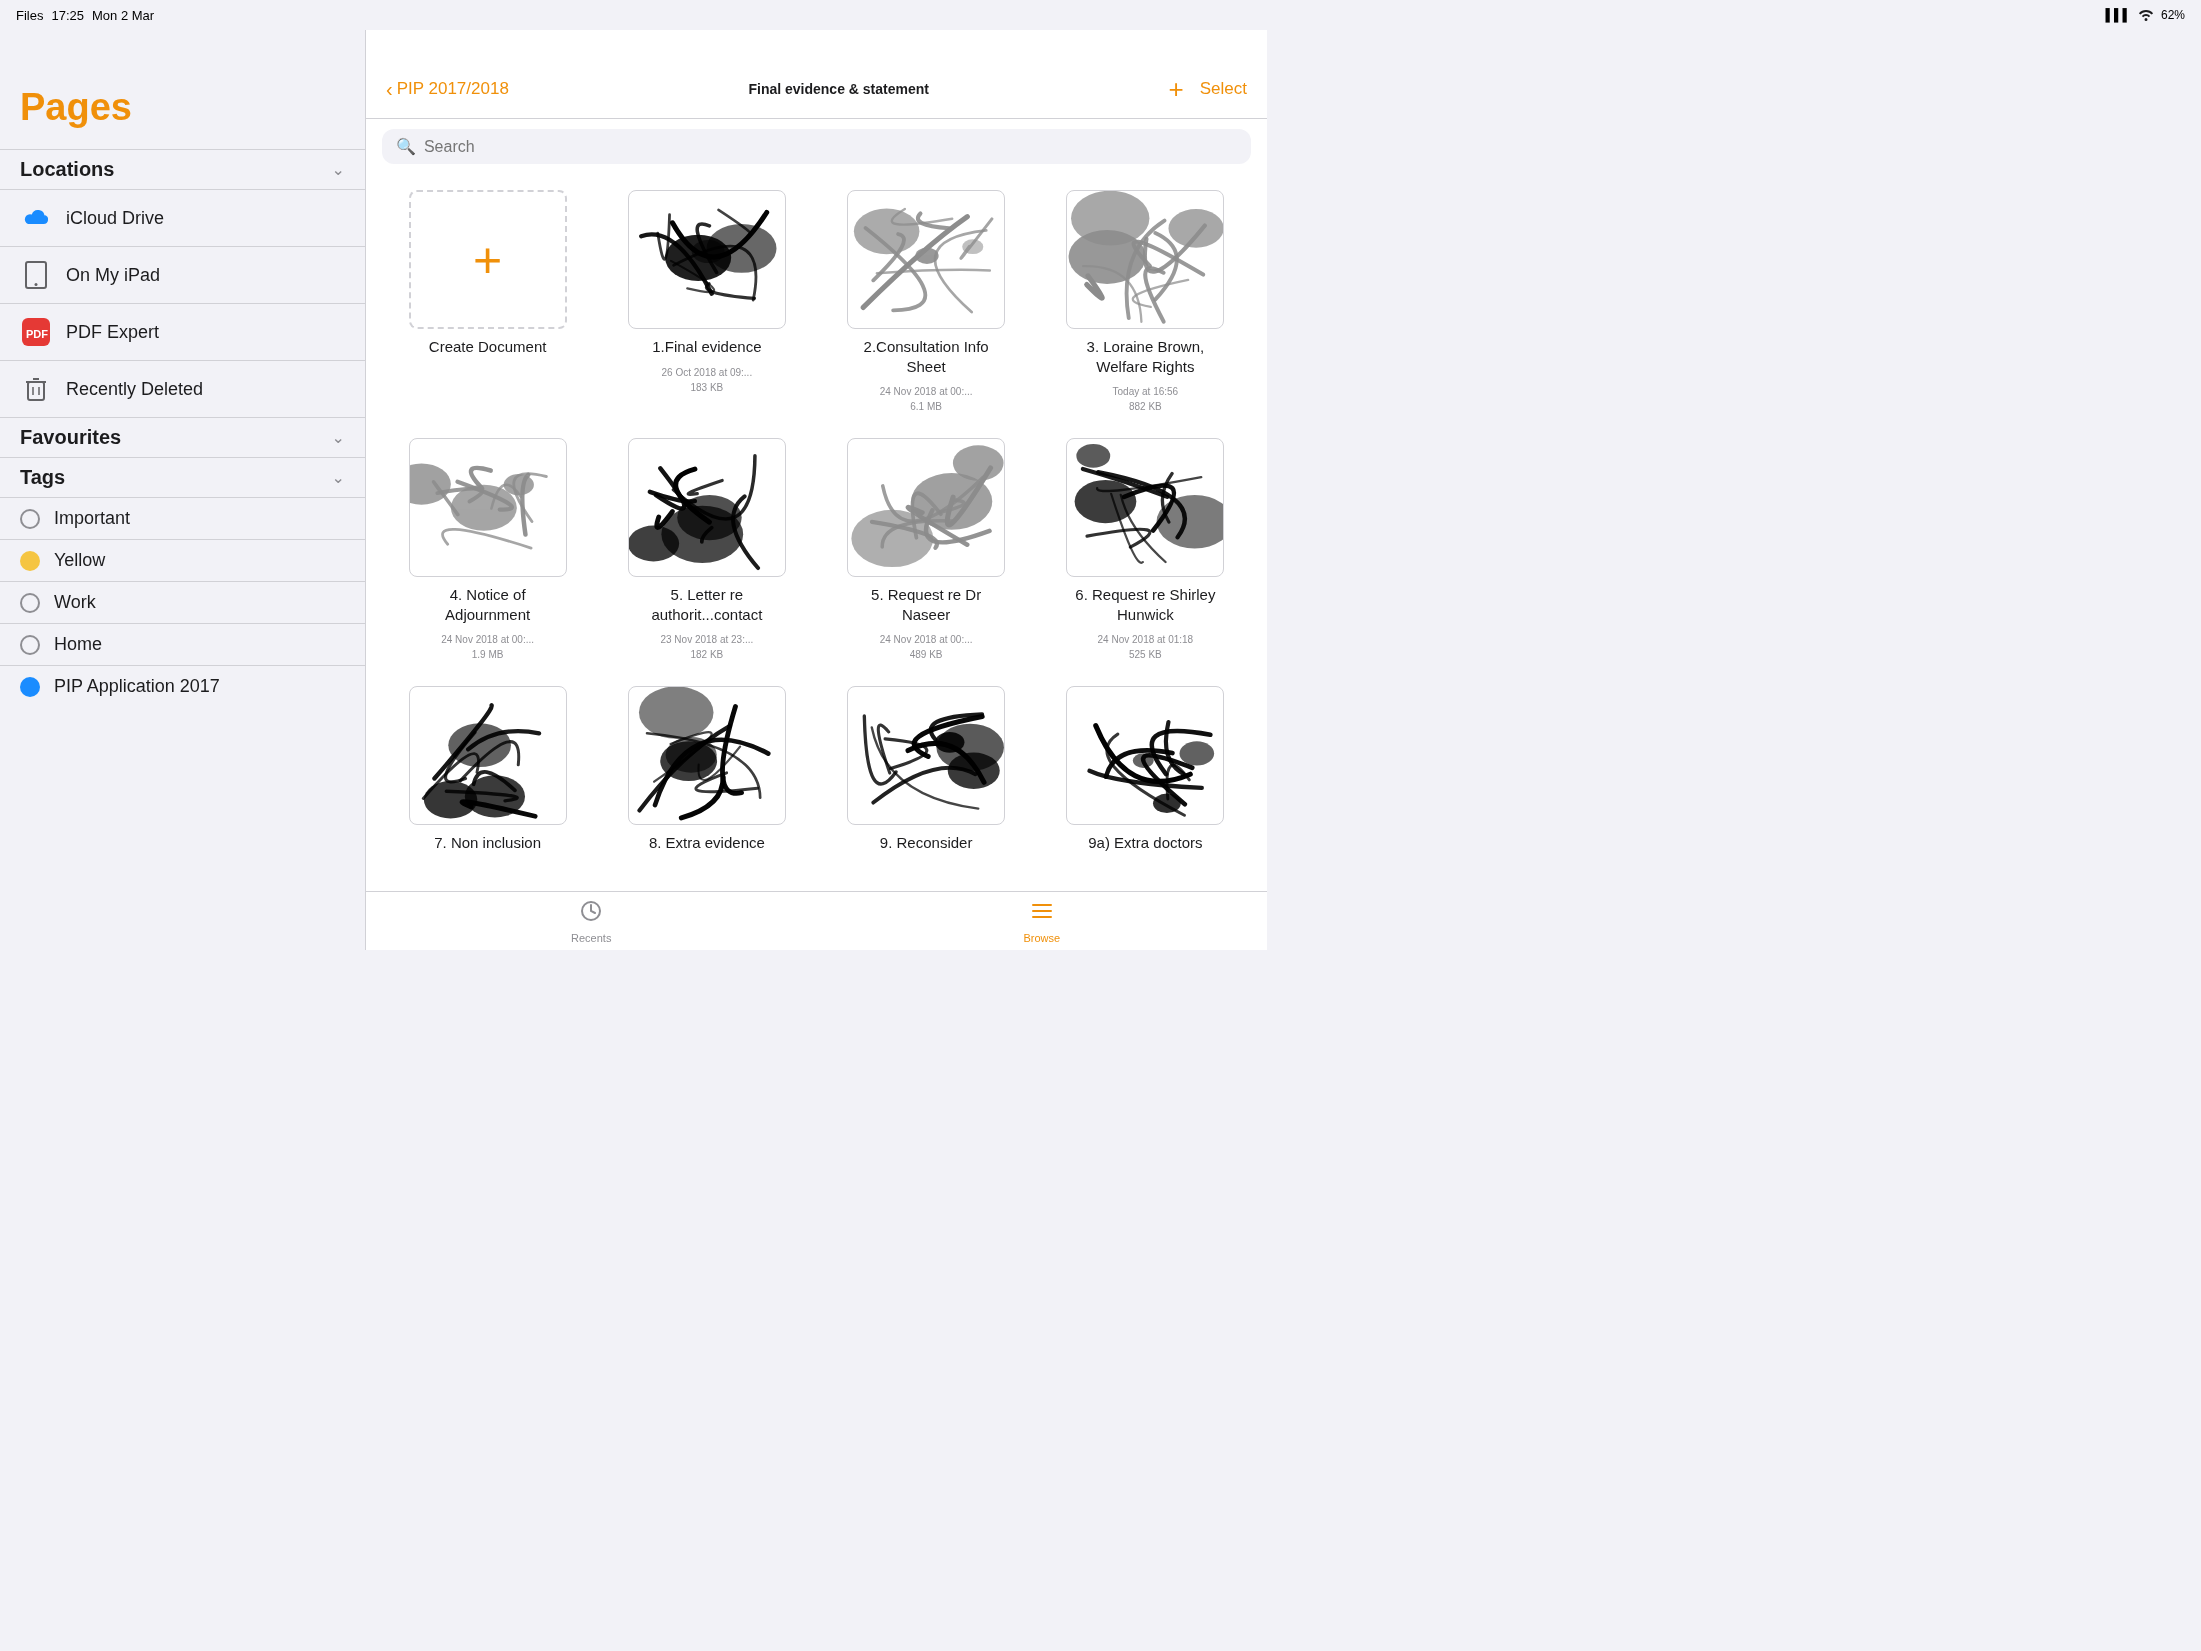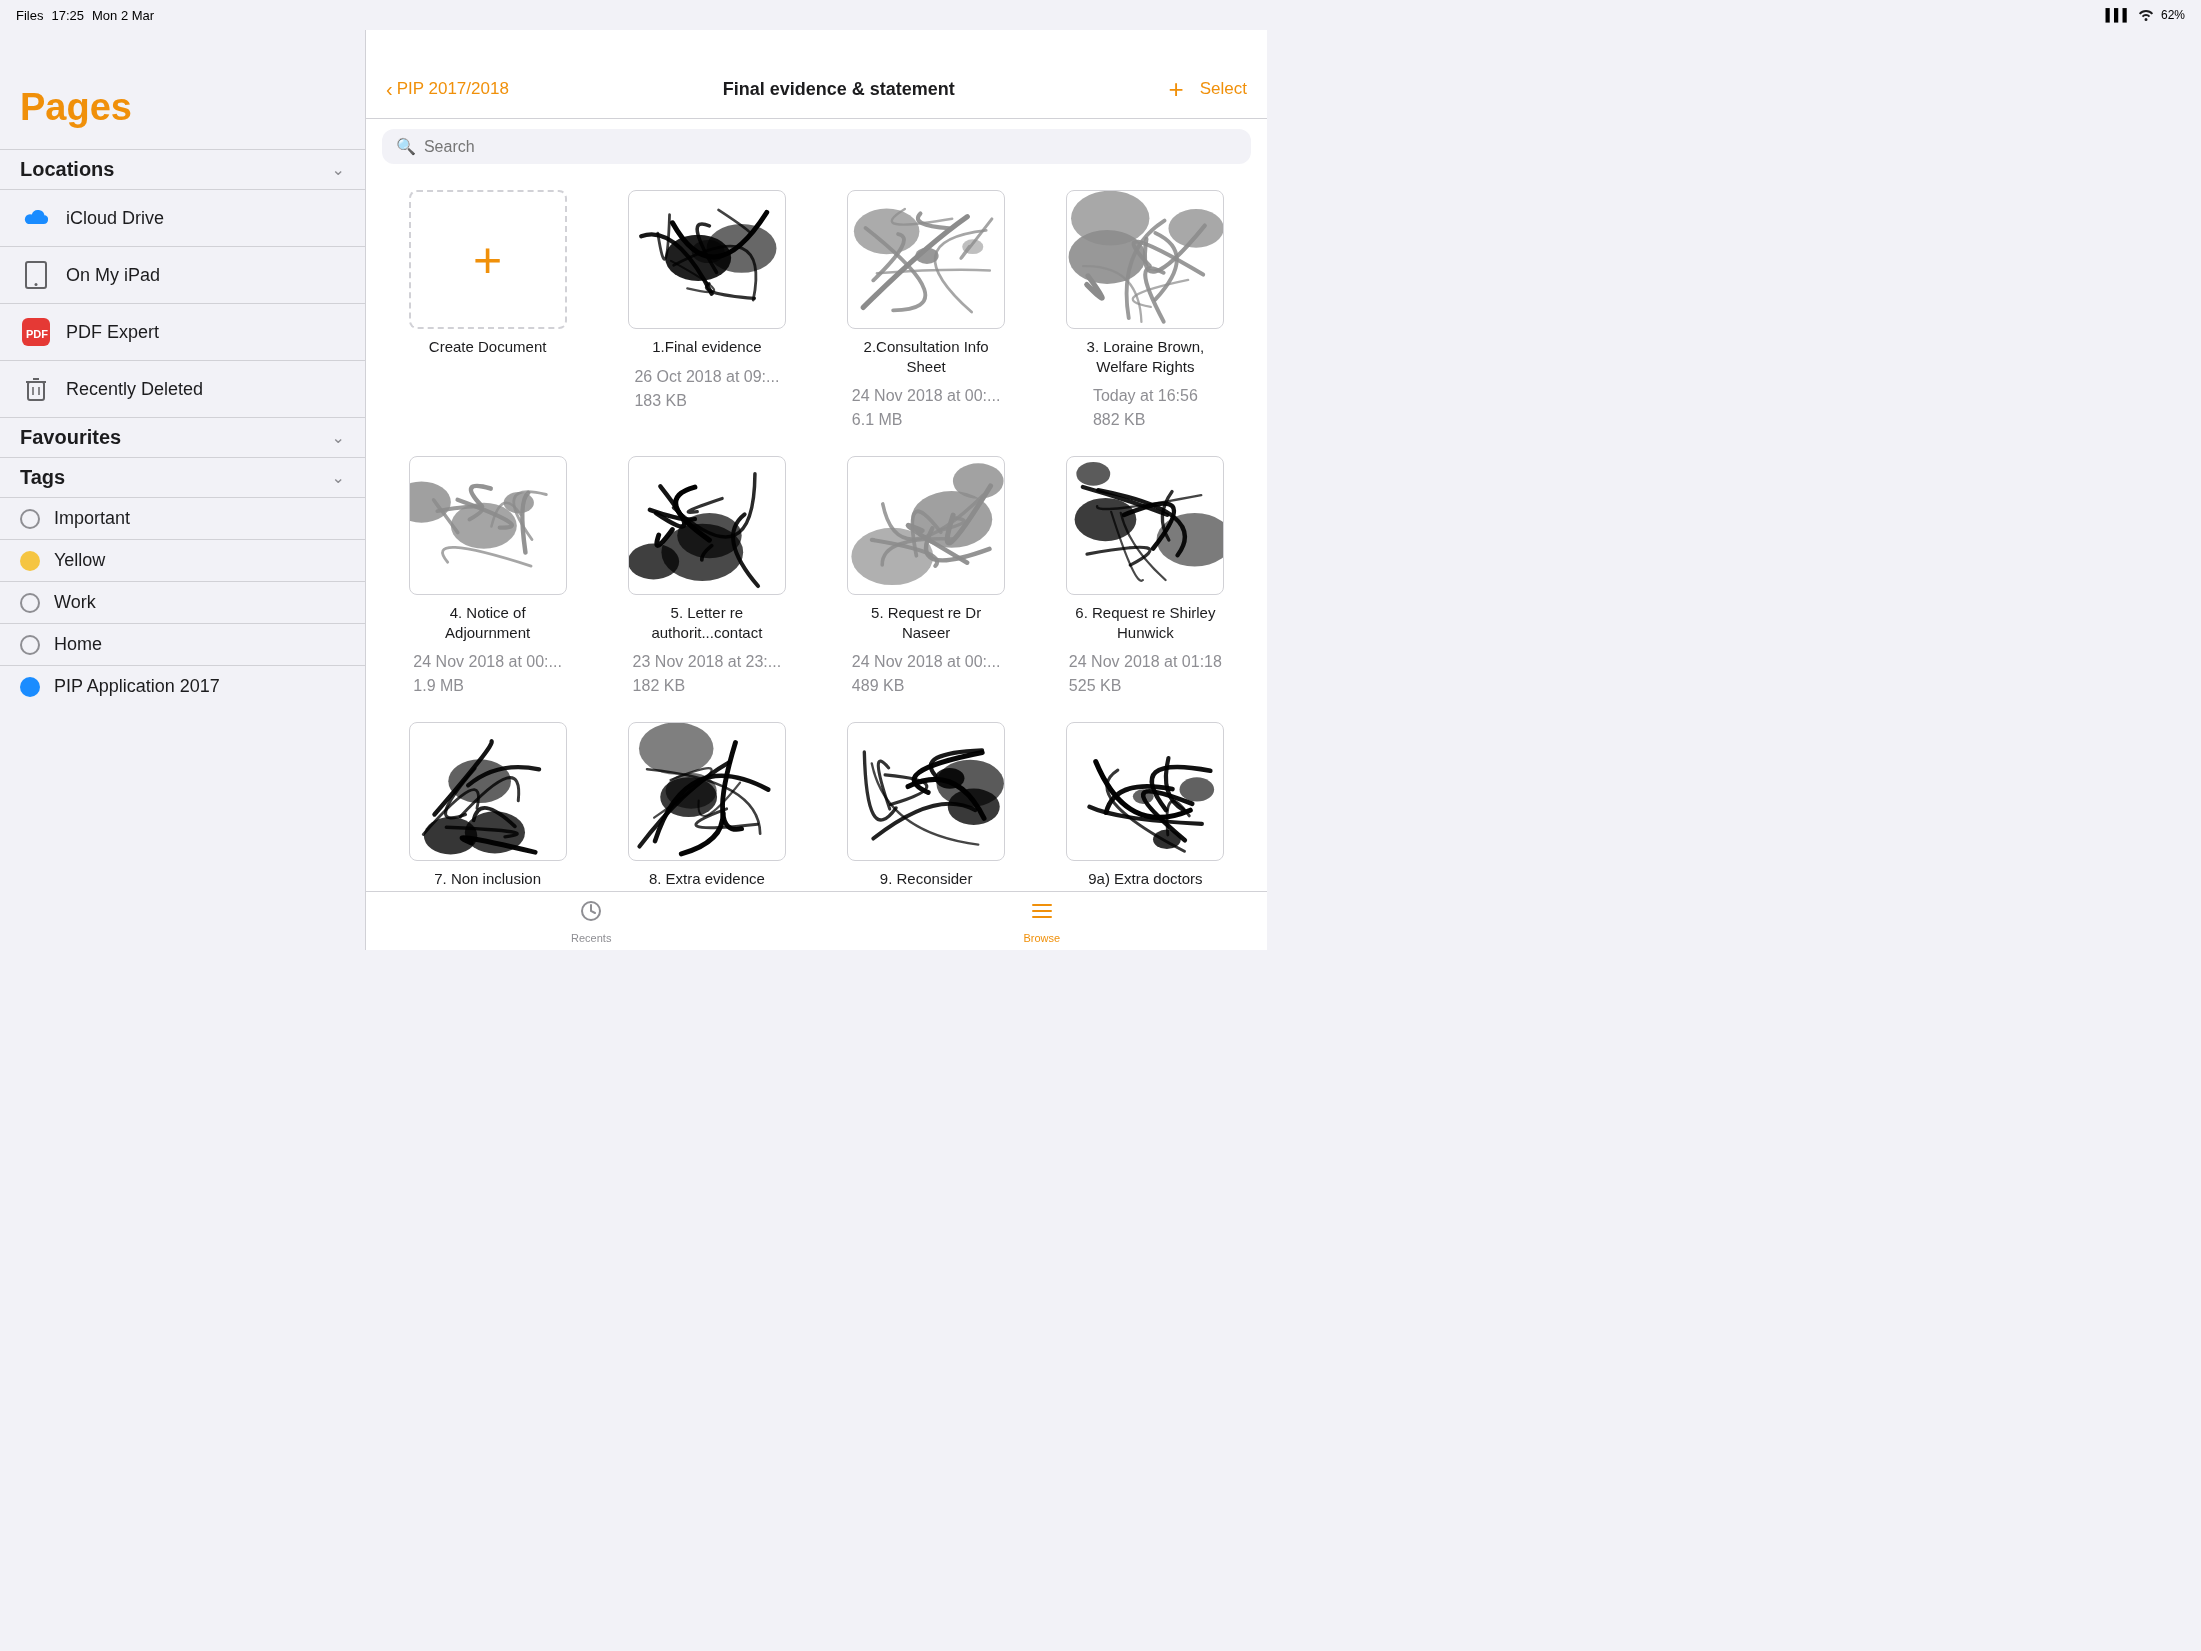--- a/index.html
+++ b/index.html
@@ -120,21 +120,21 @@
       align-items: center;
       color: #f0900a;
       font-size: 17px;
       cursor: pointer;
       gap: 4px;
     }
     .nav-back-chevron { font-size: 20px; }
     .nav-title {
       flex: 1;
       text-align: center;
-      font-size: 18px;
+      font-size: 14px;
       font-weight: 600;
       color: #1c1c1e;
     }
     .nav-actions {
       display: flex;
       align-items: center;
       gap: 16px;
     }
     .nav-plus {
       font-size: 26px;
@@ -217,23 +217,23 @@
 
     .file-name {
       font-size: 15px;
       font-weight: 500;
       color: #1c1c1e;
       text-align: center;
       max-width: 158px;
       line-height: 1.3;
     }
     .file-meta {
-      font-size: 16px;
+      font-size: 10px;
       color: #8e8e93;
-      text-align: left;
+      text-align: center;
       line-height: 1.5;
     }
 
     
     .tab-bar {
       display: flex;
       align-items: center;
       justify-content: space-around;
       background: rgba(255,255,255,0.95);
       border-top: 1px solid #d1d1d6;

